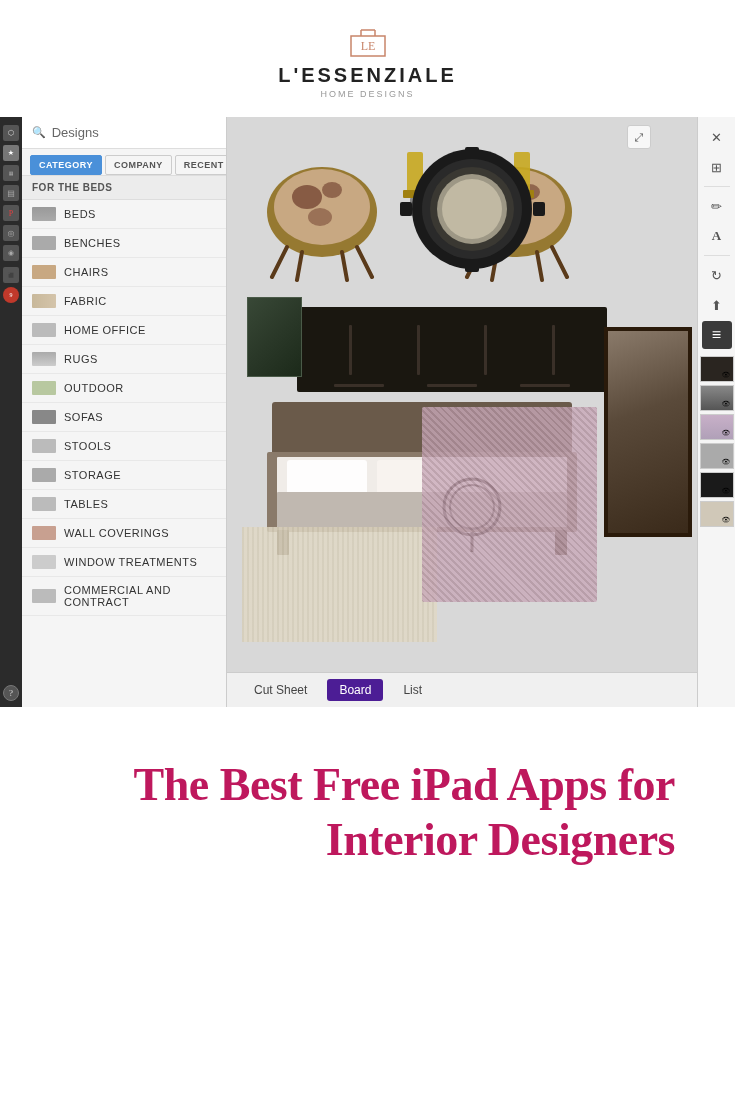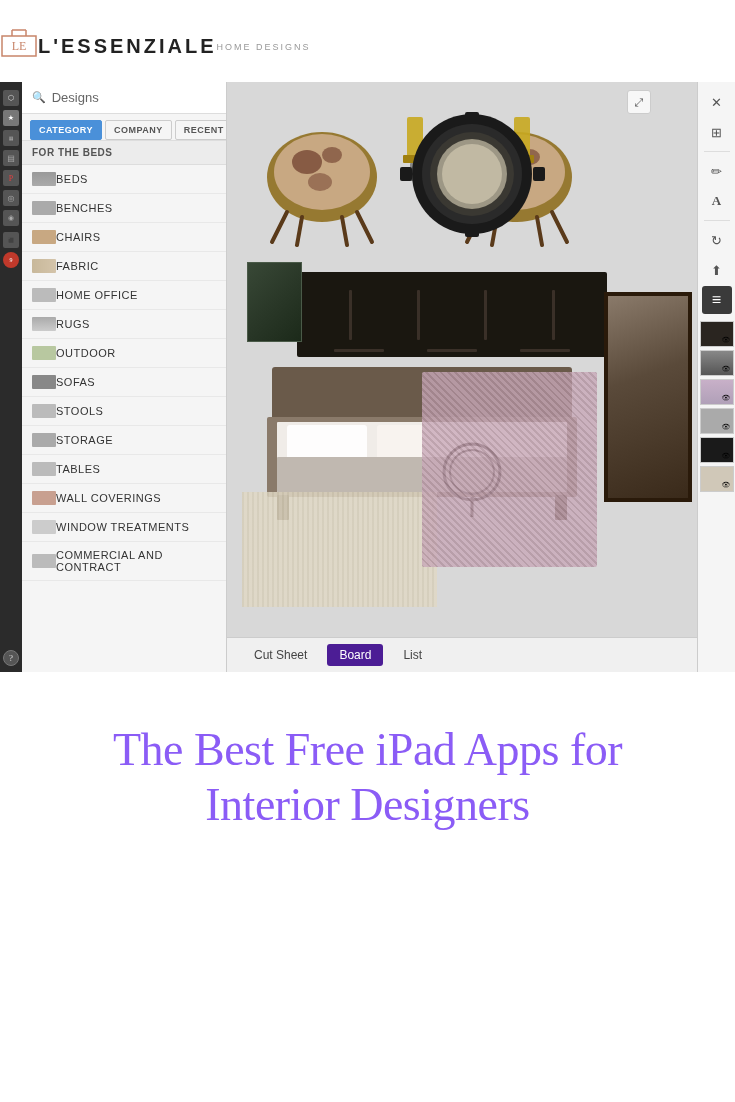--- a/index.html
+++ b/index.html
@@ -10,21 +10,21 @@
       font-family: Georgia, 'Times New Roman', serif;
       display: flex;
       flex-direction: column;
       align-items: center;
     }
 
     
     .header {
       width: 100%;
       display: flex;
-      flex-direction: row;
+      flex-direction: column;
       align-items: center;
       padding: 28px 0 18px 0;
       background: #fff;
     }
     .logo-icon {
       width: 38px;
       height: 30px;
       margin-bottom: 6px;
     }
     .logo-title {
@@ -153,20 +153,21 @@
     }
     .category-list {
       flex: 1;
       overflow-y: auto;
     }
     .category-item {
       display: flex;
       align-items: center;
       padding: 7px 10px;
       border-bottom: 1px solid #e8e8e8;
+      gap: 8px;
       cursor: pointer;
     }
     .cat-icon {
       width: 24px;
       height: 14px;
       background: #bbb;
       border-radius: 1px;
       flex-shrink: 0;
       display: flex;
       align-items: center;
@@ -422,24 +423,25 @@
     
     .text-section {
       width: 100%;
       padding: 50px 60px 60px 60px;
       background: #fff;
       text-align: center;
     }
     .article-title {
       font-family: Georgia, serif;
       font-size: 46px;
-      font-weight: 400;
-      color: #8b5cf6;
+      font-weight: 700;
+      color: #be185d;
       line-height: 1.2;
       letter-spacing: -0.5px;
+      text-align: right;
     }
 
     
     .category-list::-webkit-scrollbar { width: 3px; }
     .category-list::-webkit-scrollbar-track { background: #f5f5f5; }
     .category-list::-webkit-scrollbar-thumb { background: #ccc; }
   </style>
 </head>
 <body>
 

